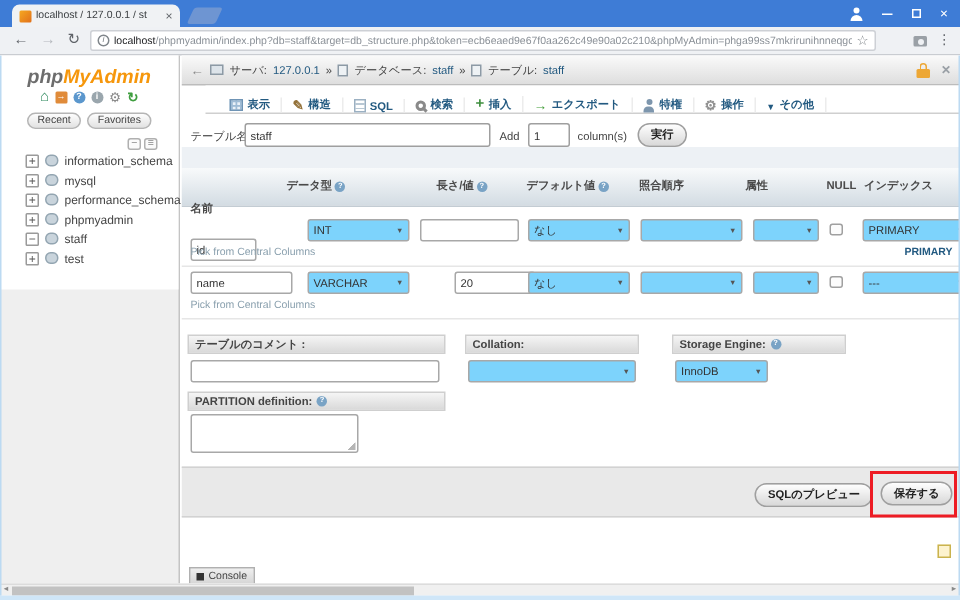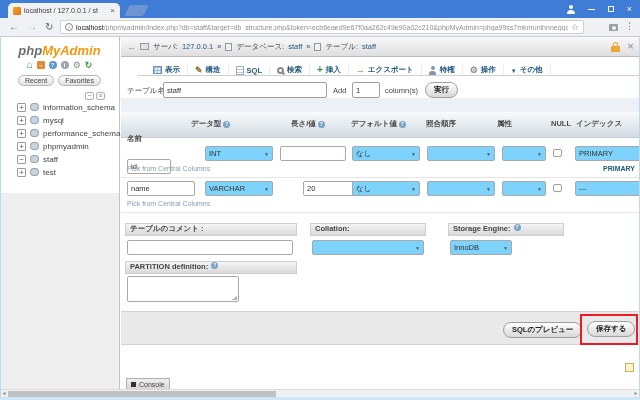--- a/index.html
+++ b/index.html
@@ -101,21 +101,21 @@
 .fh{position:absolute;top:82px;font-size:7.5px;font-weight:bold;color:#4a4a4a;white-space:nowrap;display:flex;gap:2px;align-items:center}
 .help{width:7px;height:7px;border-radius:50%;background:#79a3c5;color:#fff;font-size:5px;line-height:7px;text-align:center;font-weight:bold;display:inline-block}
 .fin{position:absolute;height:15px;border:1px solid #a8a8a8;background:#fff;font-size:7.5px;padding:0 3px;font-family:inherit;color:#333;border-radius:2px}
 .sel{position:absolute;height:15px;border:1px solid #a8a8a8;background:#7dd3fc;border-radius:2px;font-size:7.5px;color:#333;display:flex;align-items:center;padding:0 3px}
 .sa{margin-left:auto;font-size:5px;color:#555}
 .cb{position:absolute;width:8px;height:8px;border:1px solid #a0a0a0;background:#fcfcfc;border-radius:2px}
 .plink{position:absolute;left:6px;font-size:7px;color:#8aa0ae;white-space:nowrap}
 .idxlink{position:absolute;left:454px;width:60px;text-align:right;font-size:7px;color:#235a81;font-weight:bold}
 .rowsep{position:absolute;left:0;width:100%;height:1px;background:#e6e6e6}
 
-.optband{position:absolute;height:13px;background:linear-gradient(#f5f5f5,#d9d9d9);border:1px solid #cfcfcf;font-size:7.5px;font-weight:bold;color:#444;display:flex;padding:0 4px;gap:3px;white-space:nowrap}
+.optband{position:absolute;height:13px;background:linear-gradient(#f5f5f5,#d9d9d9);border:1px solid #cfcfcf;font-size:7.5px;font-weight:bold;color:#444;display:flex;align-items:center;padding:0 4px;gap:3px;white-space:nowrap}
 .ta{position:absolute;left:6px;top:239px;width:112px;height:26px;border:1px solid #a8a8a8;background:#fff;border-radius:2px}
 .ta::after{content:"";position:absolute;right:1px;bottom:1px;width:5px;height:5px;background:linear-gradient(135deg,transparent 50%,#b5b5b5 50%)}
 
 .footband{position:absolute;left:0;top:274px;width:100%;height:34px;background:#e9e9e9;border-top:1px solid #d2d2d2;border-bottom:1px solid #d2d2d2}
 .preview-btn{position:absolute;left:382px;top:285px}
 .red-annot{position:absolute;left:459px;top:277px;width:58px;height:31px;border:2px solid #ed1c24;z-index:5}
 .save-btn{position:absolute;left:466px;top:284px;z-index:6}
 
 .pgicon{position:absolute;left:504px;top:326px;width:9px;height:9px;background:#fdf3cf;border:1px solid #cab34f}
 .console-tab{position:absolute;left:5px;top:341px;height:11px;background:linear-gradient(#efefef,#d6d6d6);border:1px solid #b0b0b0;border-bottom:none;font-size:7px;color:#444;display:flex;align-items:center;gap:3px;padding:0 4px}

